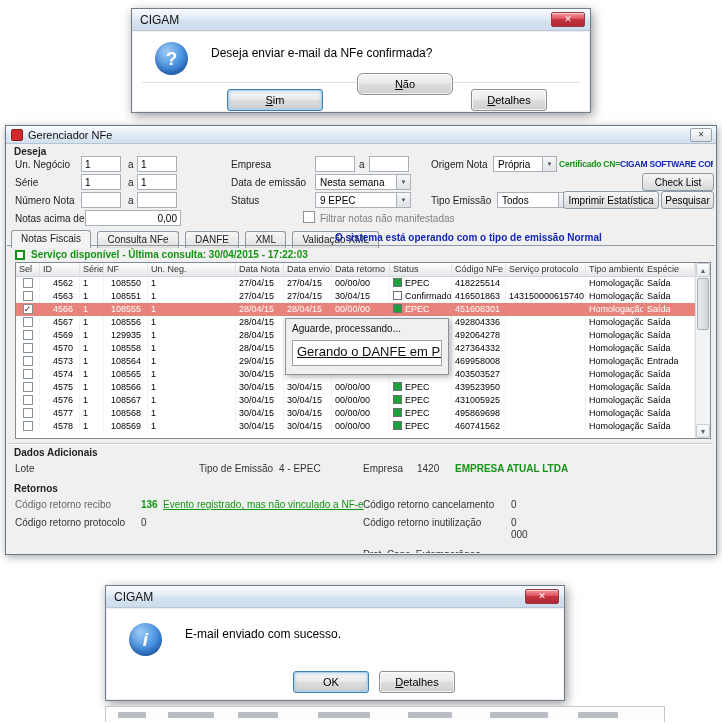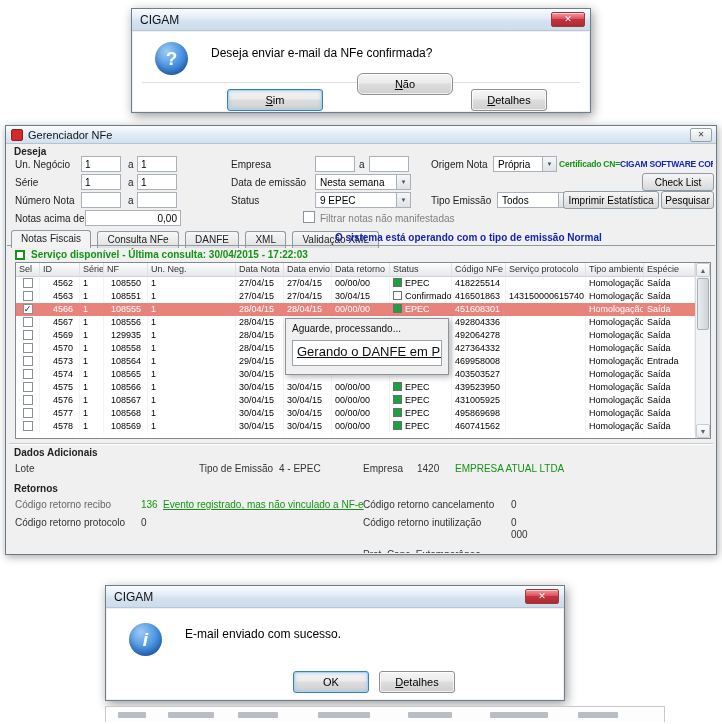--- a/index.html
+++ b/index.html
@@ -96,21 +96,21 @@
   .popup { position:absolute; left:278px; top:174px; width:164px; height:57px; background:#f0f0f0;
     border:1px solid #8a949e; box-shadow:2px 2px 6px rgba(0,0,0,.30); z-index:5; }
   .popup-title { position:absolute; left:6px; top:4px; font-size:10px; color:#111; white-space:nowrap; }
   .popup-inner { position:absolute; left:6px; top:21px; right:6px; bottom:8px; background:#fff; border:1px solid #9aa2ab; overflow:hidden; }
   .popup-inner span { position:absolute; left:4px; top:3px; font-size:13px; color:#111; white-space:nowrap;text-decoration:underline; }
 
   
   .sect-sep { position:absolute; left:2px; right:2px; height:2px; border-top:1px solid #c9c9c9; border-bottom:1px solid #fff; }
   .sect-title { position:absolute; font-size:10px; font-weight:bold; color:#222; white-space:nowrap; }
   .dl { position:absolute; font-size:10px; color:#333; white-space:nowrap; }
-  .dl.green { color:#149414; }
+  .dl.green { color:#149414;font-weight:bold; }
   .dl.link { color:#149414; text-decoration:underline; cursor:default; }
 
   
   .fragment { position:absolute; left:105px; top:706px; width:560px; height:16px; background:#fdfdfd;
     border:1px solid #c8c8c8; border-bottom:none; overflow:hidden; }
   .smudge { position:absolute; top:5px; height:6px; background:#b9bec4; border-radius:1px; }
 </style>
 </head>
 <body>
 

